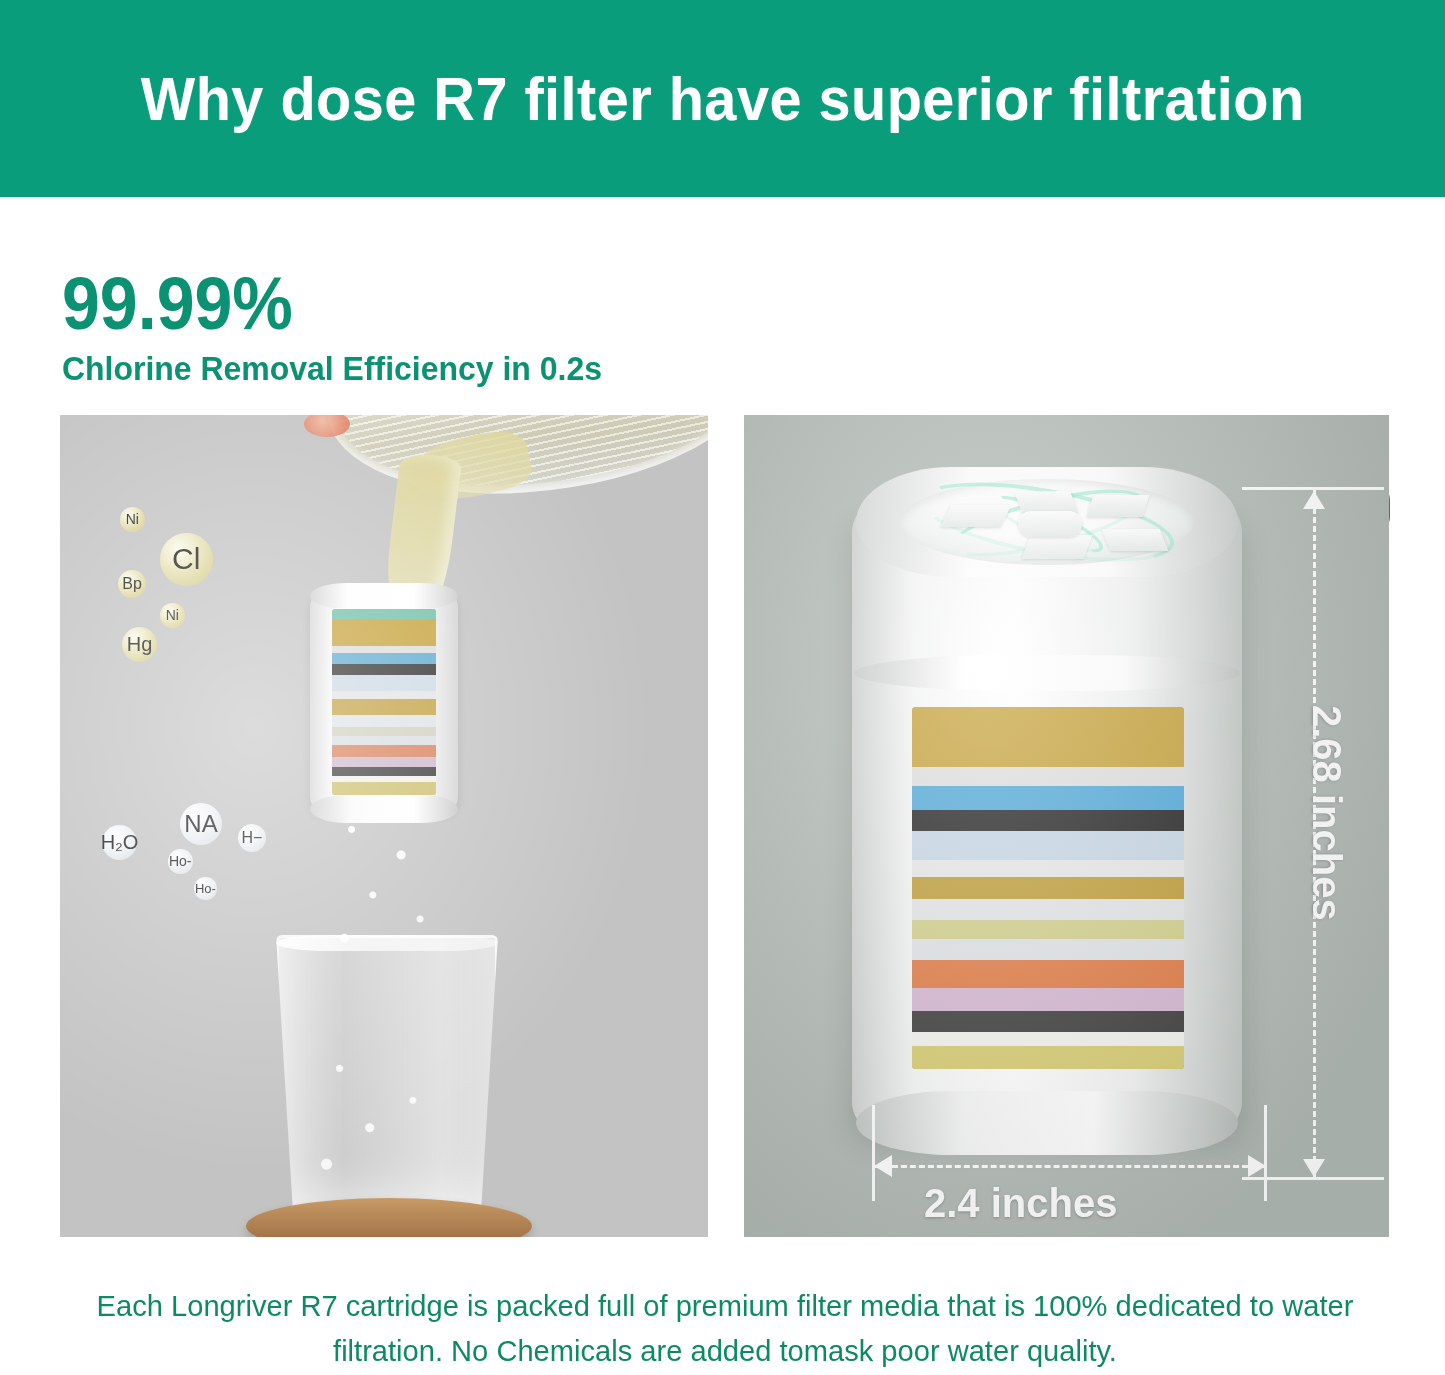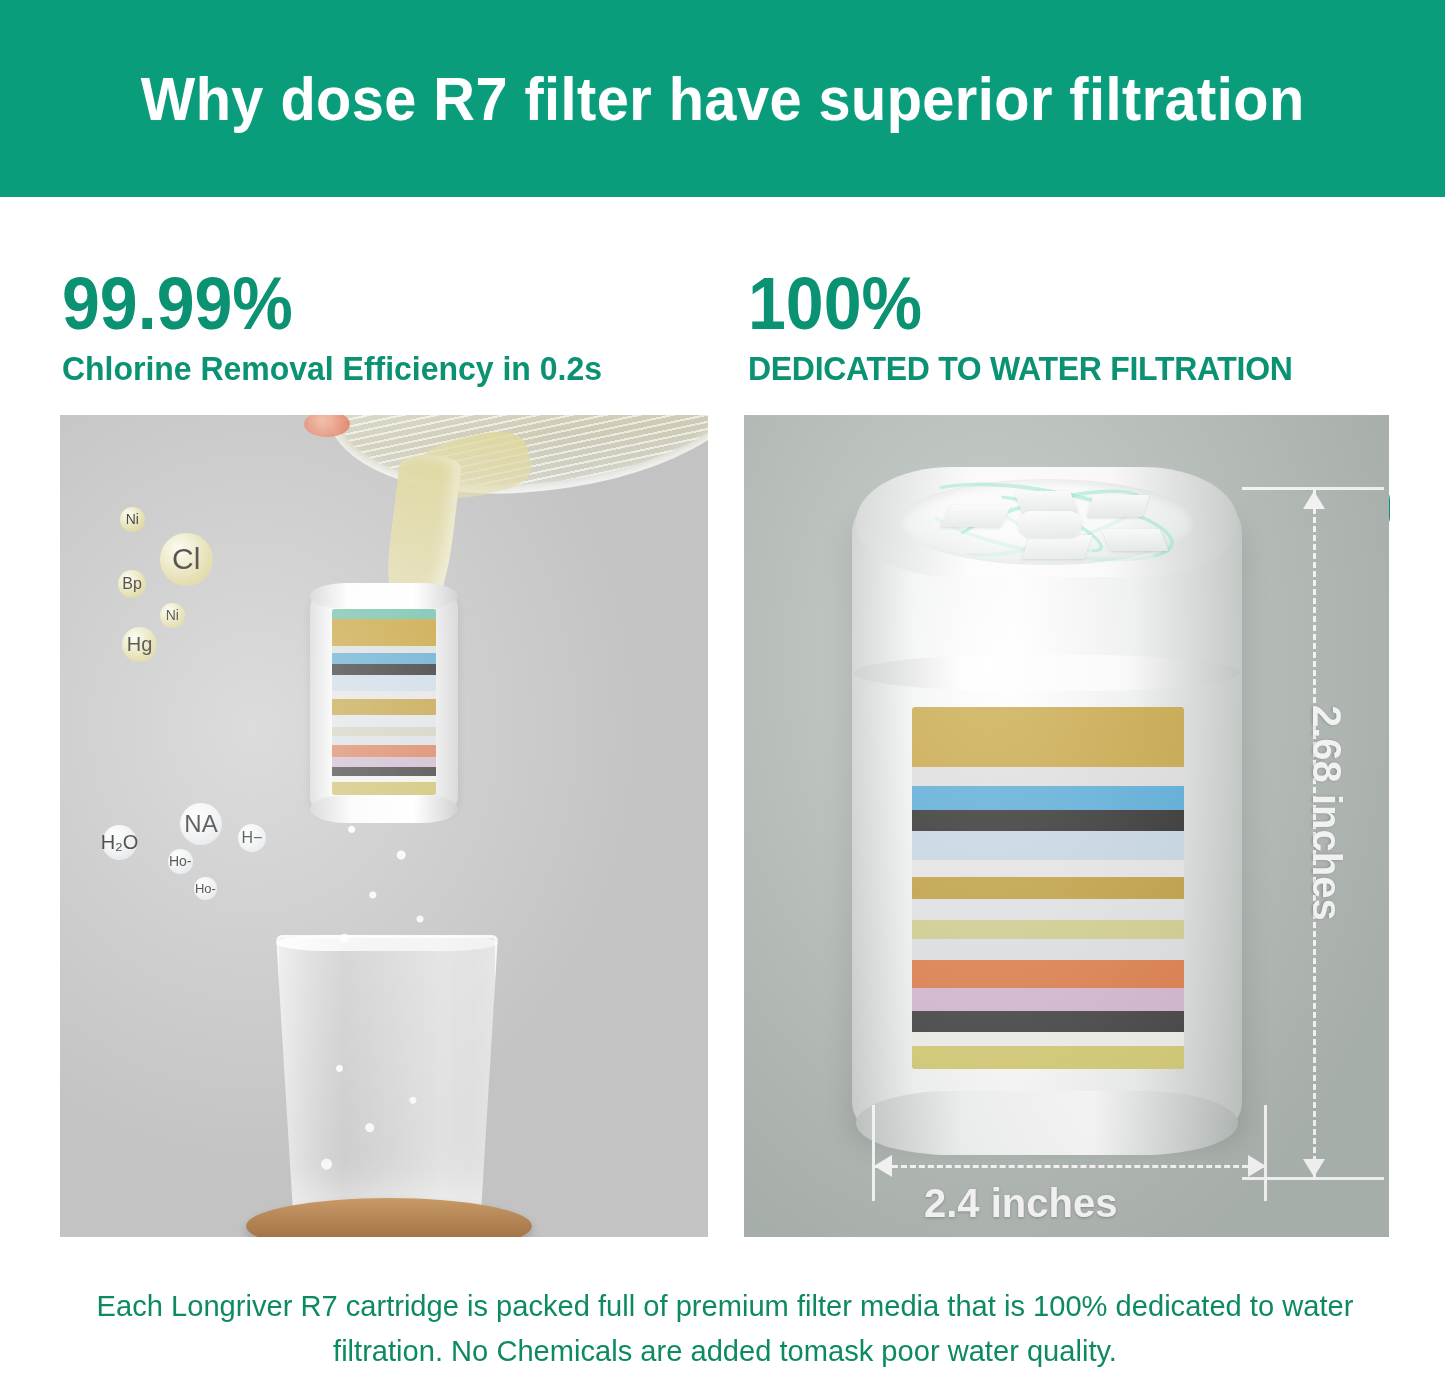--- a/index.html
+++ b/index.html
@@ -343,24 +343,20 @@
   <div class="banner-title">Why dose R7 filter have superior filtration</div>
 </div>
 
 <div class="stats">
 
   <div class="stat-left">
     <div class="stat-num">99.99%</div>
     <div class="stat-sub">Chlorine Removal Efficiency in 0.2s</div>
   </div>
 
-  <div class="stat-right">
-    <div class="stat-num">100%</div>
-    <div class="stat-sub upper">DEDICATED TO WATER FILTRATION</div>
-  </div>
 
   <div class="brand-badge">
     <span>Longriver</span>
   </div>
 </div>
 
 <div class="panel panel-left">
 
   <div class="pitcher">
     <div class="pitcher-ribs"></div>

